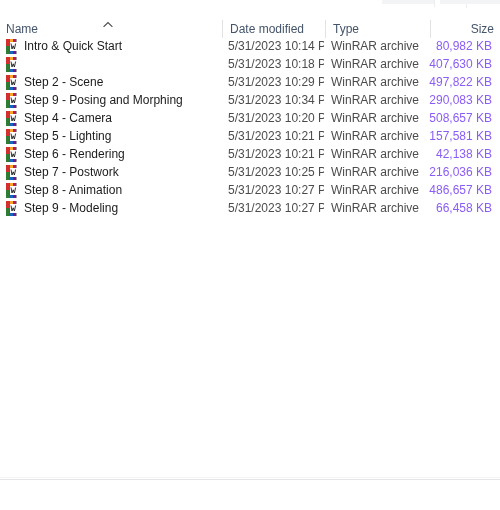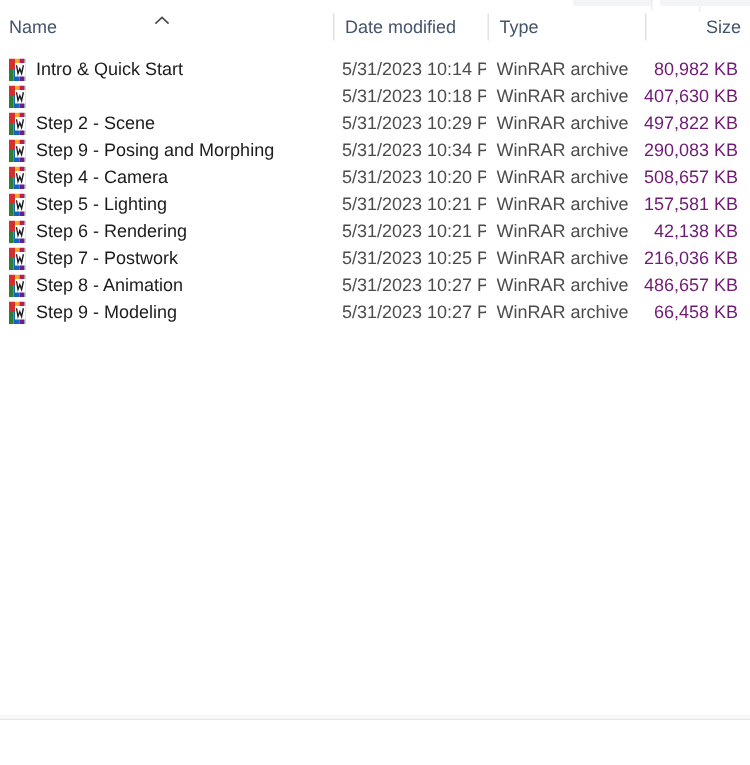--- a/index.html
+++ b/index.html
@@ -29,21 +29,21 @@
     background: #f3f4f6;
   }
   .chrome-frag-line {
     position: absolute;
     background: #ededf0;
   }
 
   
   .header-row {
     position: absolute;
-    top: 6px;
+    top: 17px;
     left: 0;
     width: 496px;
     height: 24px;
   }
   .col-head {
     position: absolute;
     top: 0;
     height: 24px;
     line-height: 24px;
     font-size: 12px;
@@ -103,21 +103,21 @@
   }
   .cell-type {
     left: 331px;
     width: 94px;
     color: #4c4c4c;
   }
   .cell-size {
     left: 420px;
     width: 72px;
     text-align: right;
-    color: #701a75;
+    color: #8b5cf6;
   }
 
   
   .file-icon {
     position: absolute;
     left: 6px;
     top: 2px;
     width: 15px;
     height: 15px;
   }

